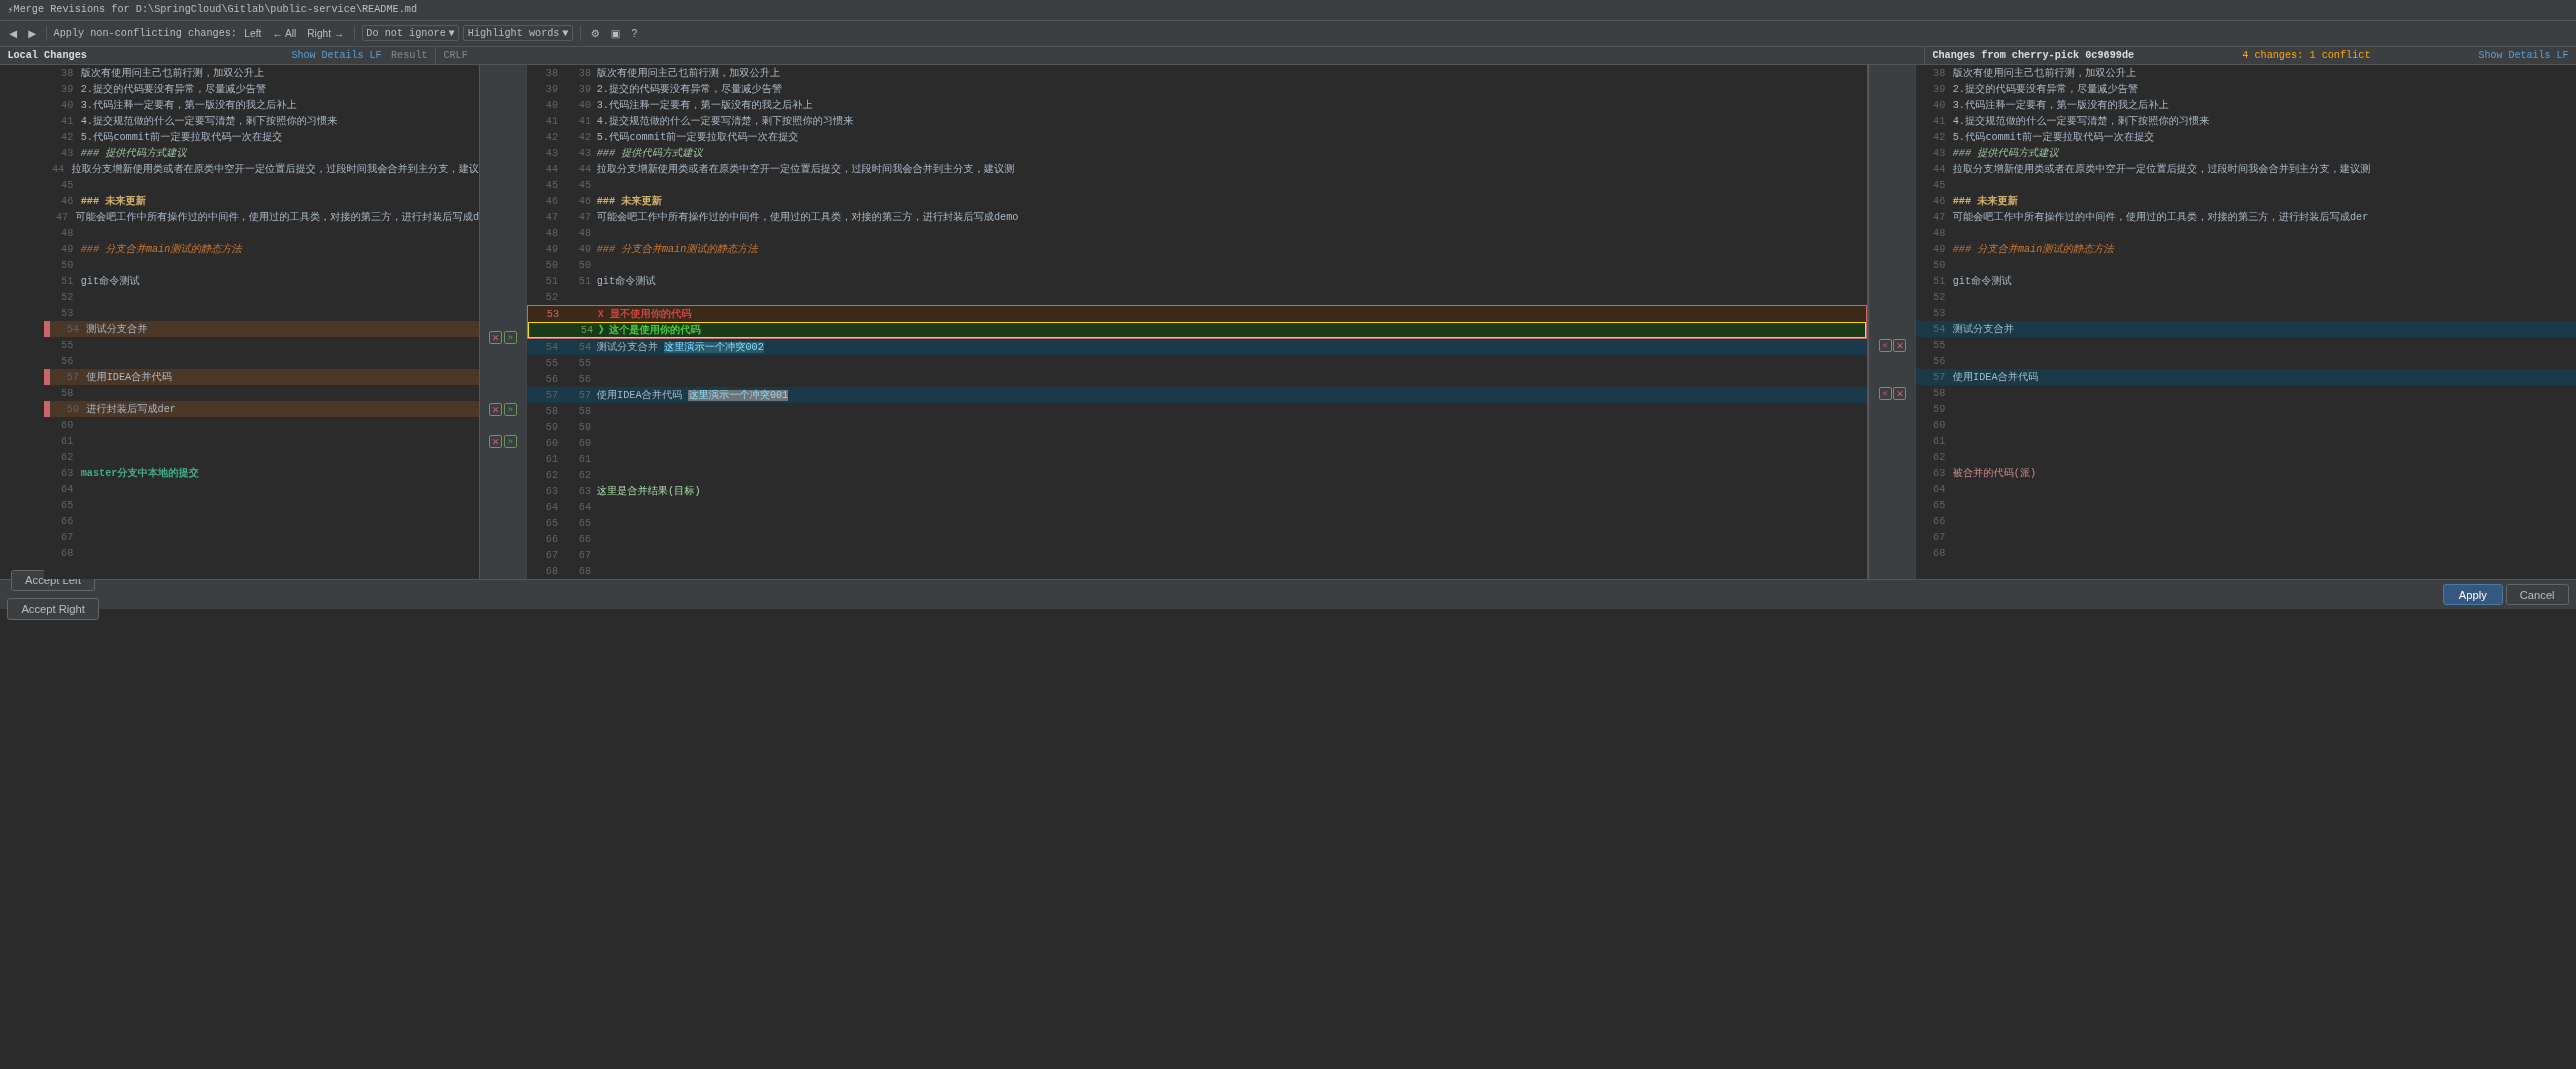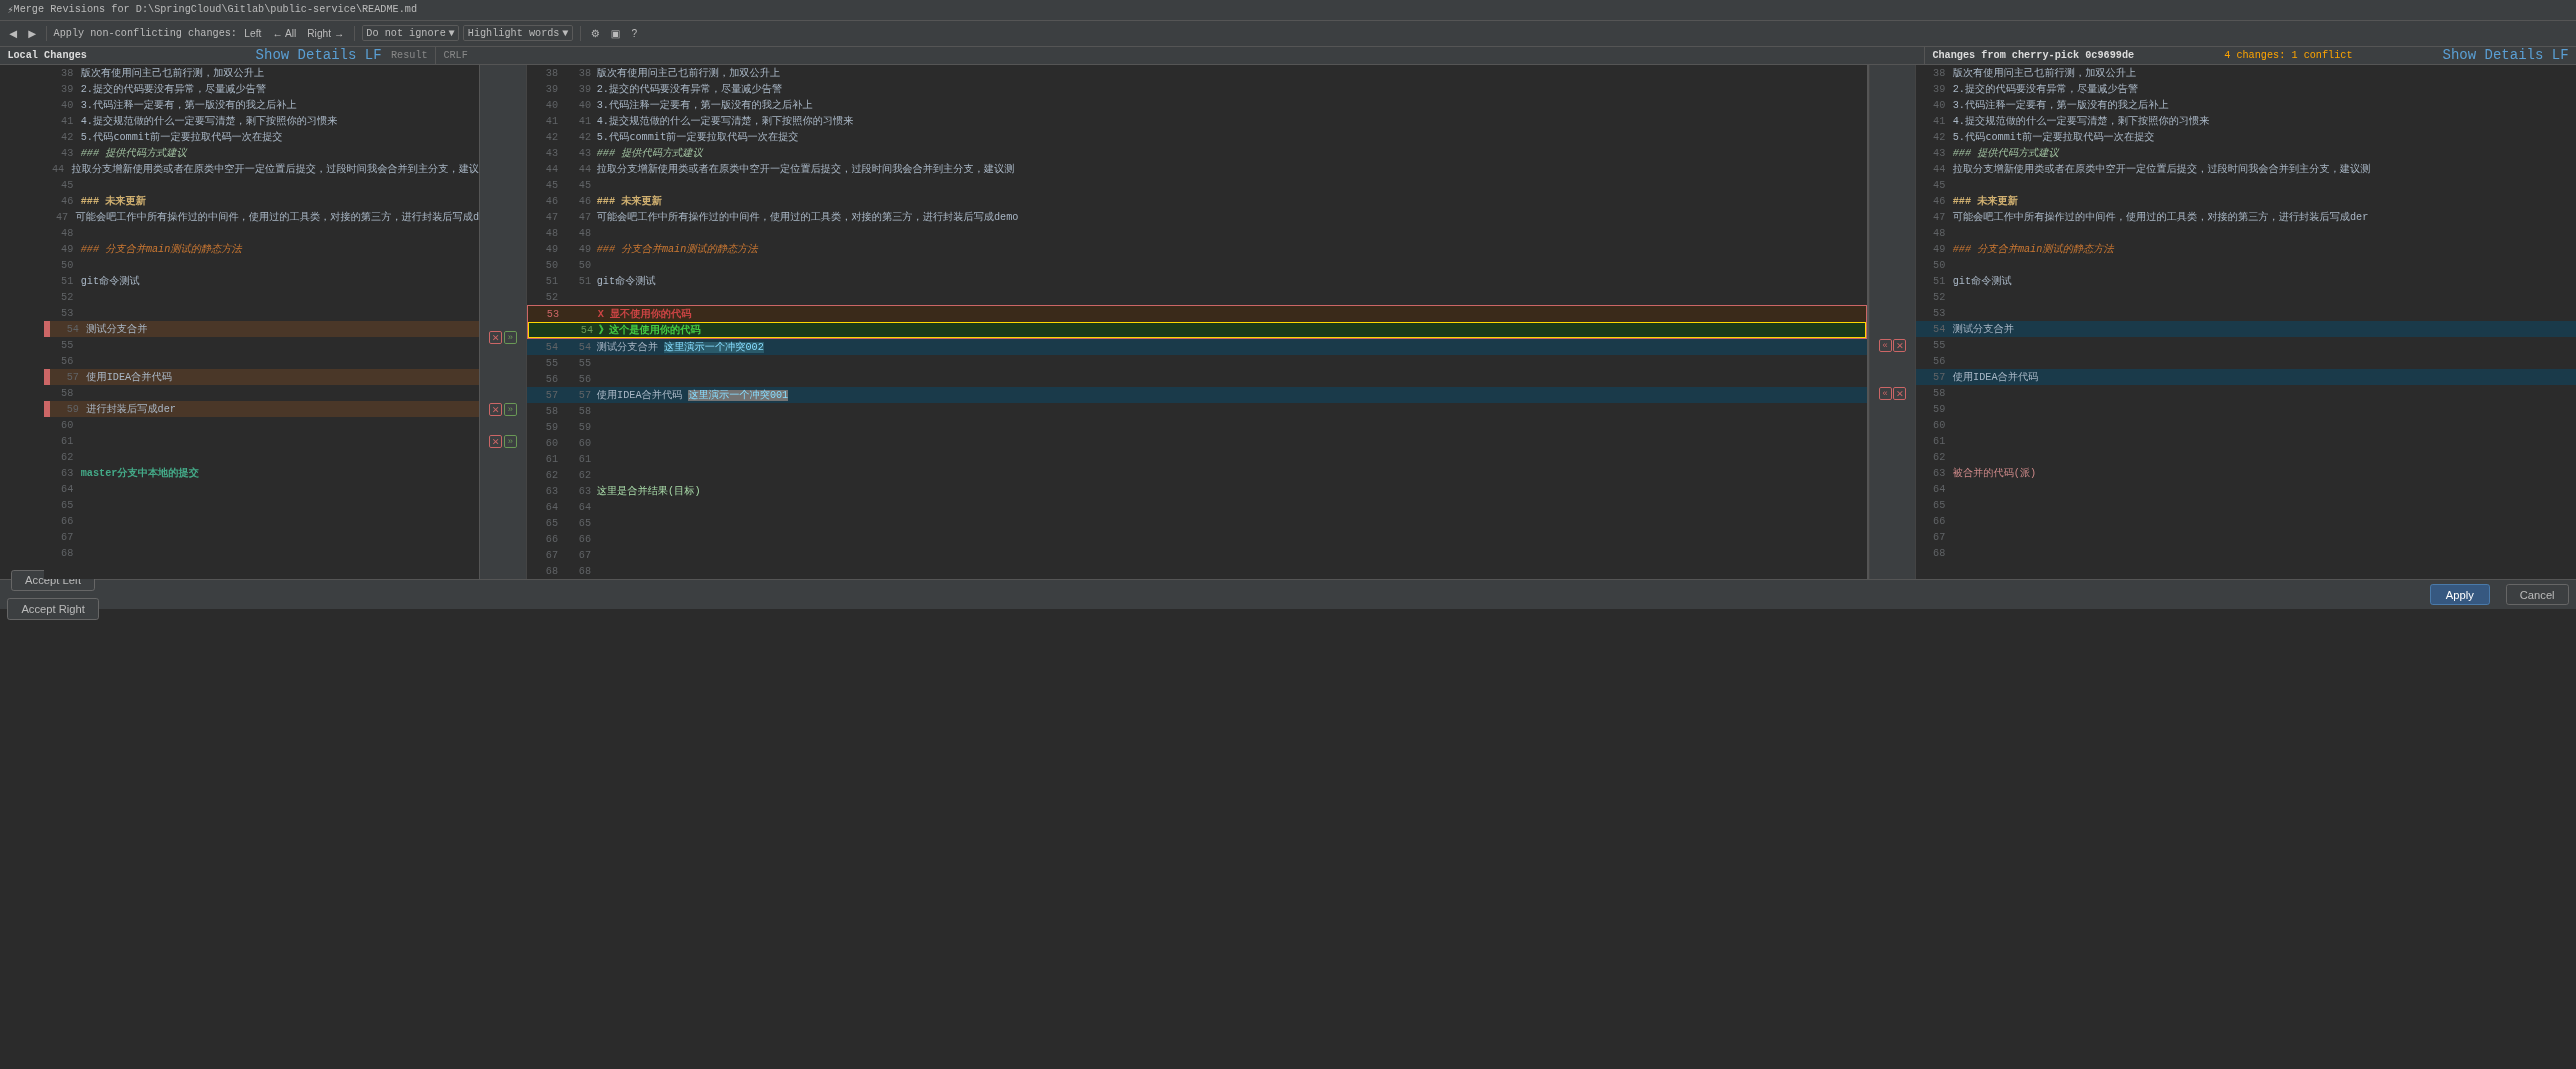--- a/index.html
+++ b/index.html
@@ -185,21 +185,21 @@
     .bottom-bar {
       height: 30px;
       background: #3c3f41;
       border-top: 0.9px solid #555;
       display: flex;
       align-items: center;
       justify-content: space-between;
       padding: 0 7.4px;
     }
     .bottom-left { display: flex; gap: 7.4px; align-items: center; flex-direction: column; }
-    .bottom-right { display: flex; gap: 16px; align-items: center; }
+    .bottom-right { display: flex; gap: 3px; align-items: center; }
 
     .btn-accept {
       background: #3c3f41;
       border: 0.9px solid #666;
       color: #bbbbbb;
       padding: 3.7px 13px;
       cursor: pointer;
       font-size: 11.2px;
       border-radius: 2.8px;
     }
@@ -229,21 +229,21 @@
       height: 100%;
     }
 
     .changes-badge {
       color: #ffa500;
       font-size: 10.2px;
     }
 
     .show-details-link {
       color: #5a9fd4;
-      font-size: 14px;
+      font-size: 10px;
       cursor: pointer;
       text-decoration: none;
     }
 
     
     ::-webkit-scrollbar { width: 7.4px; height: 7.4px; }
     ::-webkit-scrollbar-track { background: #3c3f41; }
     ::-webkit-scrollbar-thumb { background: #555; border-radius: 3.7px; }
   </style>
 </head>

